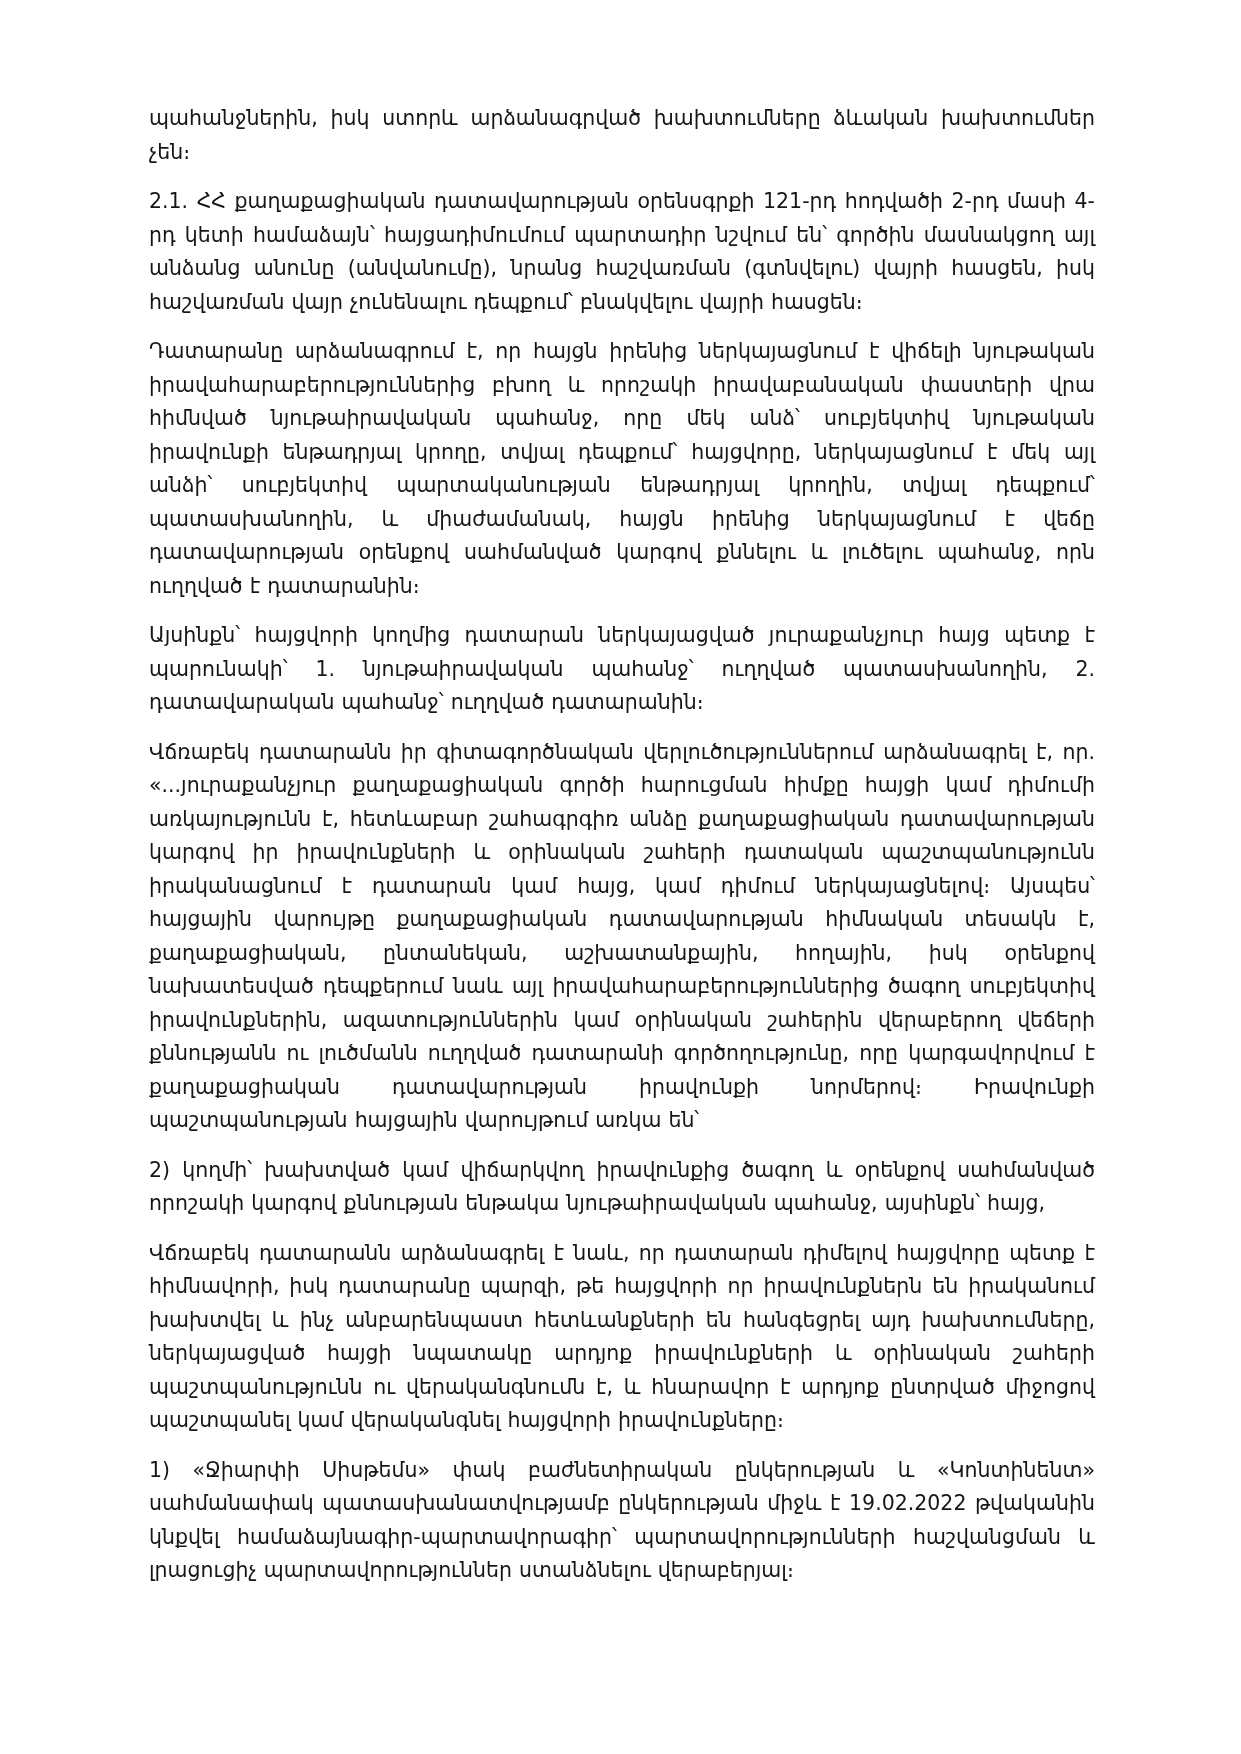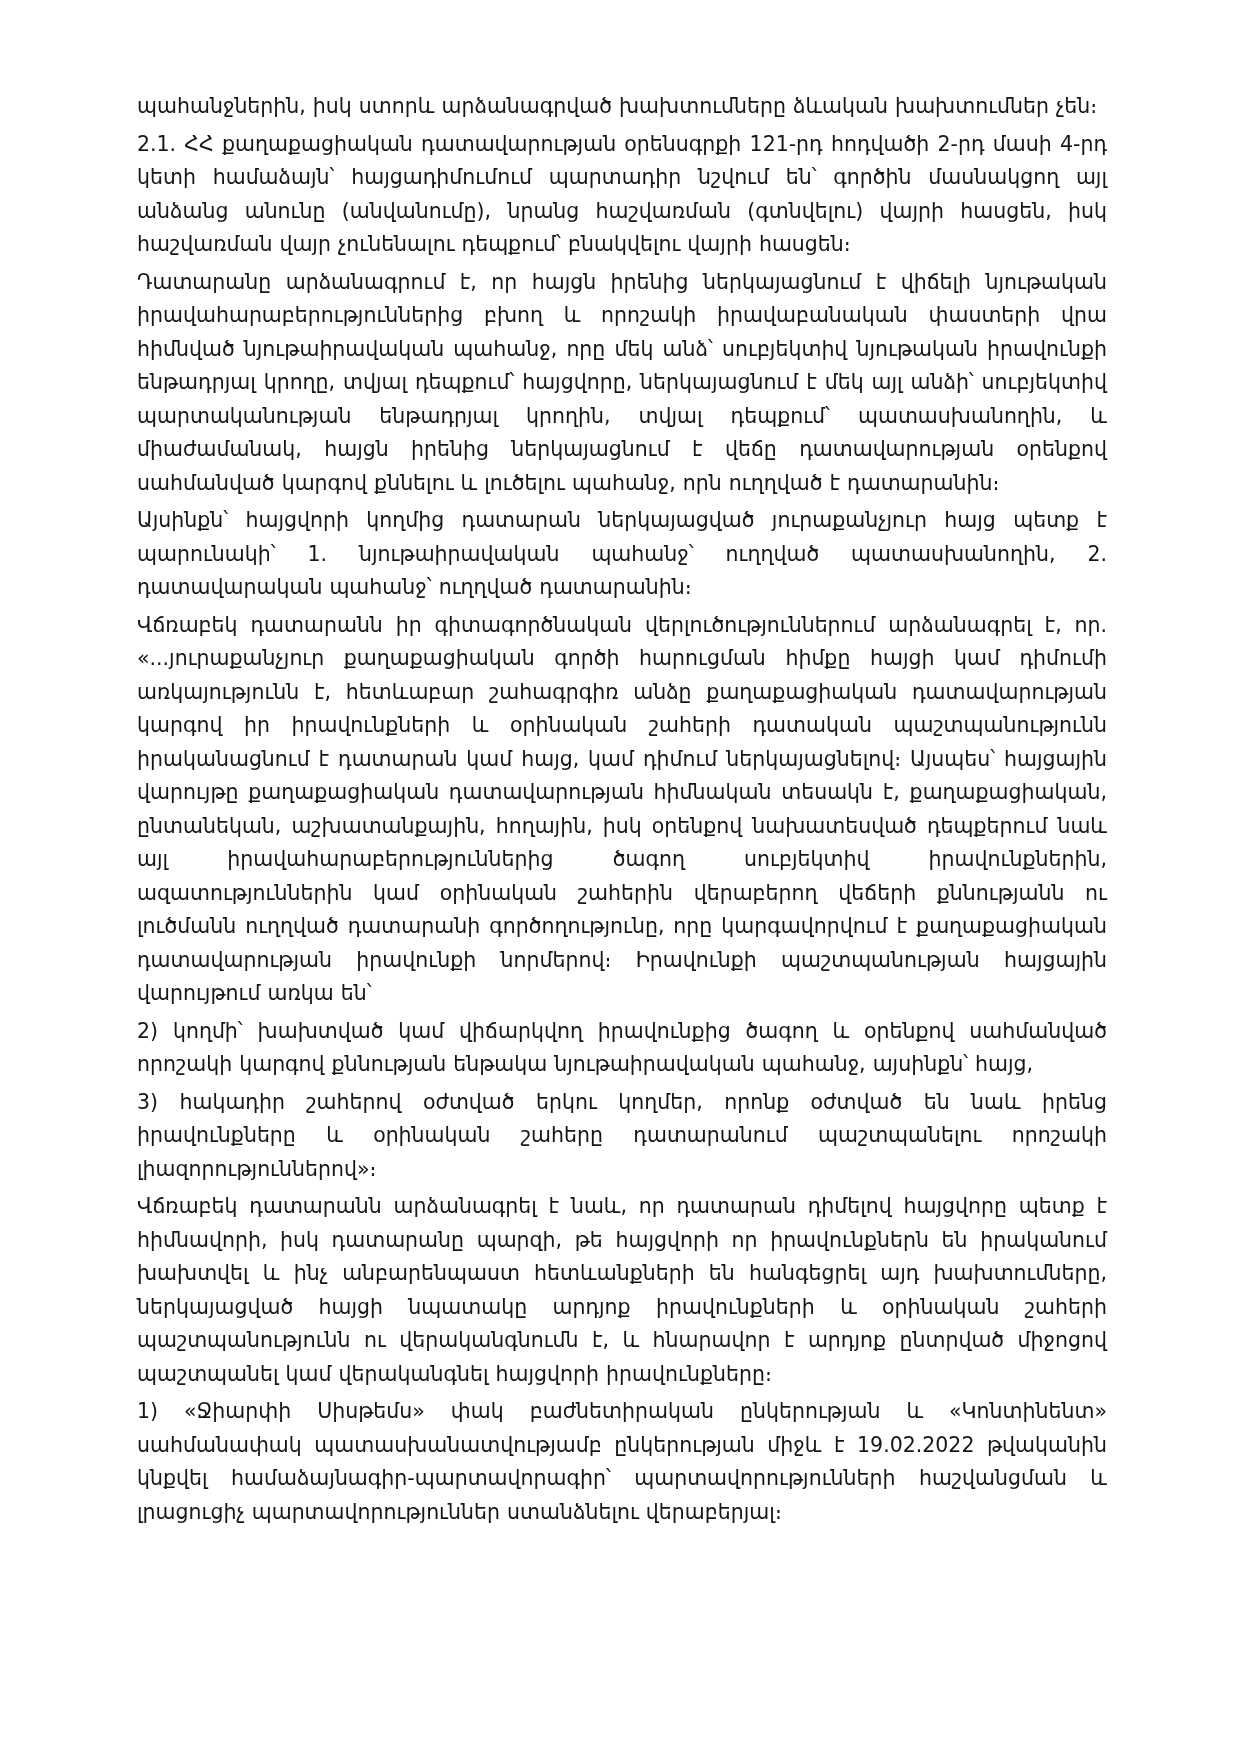--- a/index.html
+++ b/index.html
@@ -17,38 +17,37 @@
     box-sizing: border-box;
     width: 1241px;
     height: 1754px;
     background: #ffffff;
     padding: 86px 130px 0 133px;
   }
   .doc-body {
     width: 978px;
   }
   .doc-body p.para {
-    margin: 4px;
+    margin: 16px;
     padding: 0;
     font-family: "DejaVu Sans", sans-serif;
     font-size: 20.5px;
     line-height: 33.5px;
     color: #161616;
     text-align: justify;
     word-spacing: 0.5px;
   }
 </style>
 </head>
 <body>
 
 <div class="page">
   <div class="doc-body" id="doc-body">
       <p class="para">պահանջներին, իսկ ստորև արձանագրված խախտումները ձևական խախտումներ չեն։</p>
       <p class="para">2.1. ՀՀ քաղաքացիական դատավարության օրենսգրքի 121-րդ հոդվածի 2-րդ մասի 4-րդ կետի համաձայն՝  հայցադիմումում պարտադիր նշվում են՝ գործին մասնակցող այլ անձանց անունը (անվանումը), նրանց հաշվառման (գտնվելու) վայրի հասցեն, իսկ հաշվառման վայր չունենալու դեպքում՝ բնակվելու վայրի հասցեն։</p>
       <p class="para">Դատարանը արձանագրում է, որ հայցն իրենից ներկայացնում է վիճելի նյութական իրավահարաբերություններից բխող և որոշակի իրավաբանական փաստերի վրա հիմնված նյութաիրավական պահանջ, որը մեկ անձ՝ սուբյեկտիվ նյութական իրավունքի ենթադրյալ կրողը, տվյալ դեպքում՝ հայցվորը, ներկայացնում է մեկ այլ անձի՝ սուբյեկտիվ պարտականության ենթադրյալ կրողին, տվյալ դեպքում՝ պատասխանողին, և միաժամանակ, հայցն իրենից ներկայացնում է վեճը դատավարության օրենքով սահմանված կարգով քննելու և լուծելու պահանջ, որն ուղղված է դատարանին։</p>
       <p class="para">Այսինքն՝ հայցվորի կողմից դատարան ներկայացված յուրաքանչյուր հայց պետք է պարունակի՝ 1. նյութաիրավական պահանջ՝ ուղղված պատասխանողին, 2. դատավարական պահանջ՝ ուղղված դատարանին։</p>
       <p class="para">Վճռաբեկ դատարանն իր գիտագործնական վերլուծություններում արձանագրել է, որ.  «...յուրաքանչյուր քաղաքացիական գործի հարուցման հիմքը հայցի կամ դիմումի առկայությունն է, հետևաբար շահագրգիռ անձը քաղաքացիական դատավարության կարգով իր իրավունքների և օրինական շահերի դատական պաշտպանությունն իրականացնում է դատարան կամ հայց, կամ դիմում ներկայացնելով։ Այսպես՝ հայցային վարույթը քաղաքացիական դատավարության հիմնական տեսակն է, քաղաքացիական, ընտանեկան, աշխատանքային, հողային, իսկ օրենքով նախատեսված դեպքերում նաև այլ իրավահարաբերություններից ծագող սուբյեկտիվ իրավունքներին, ազատություններին կամ օրինական շահերին վերաբերող վեճերի քննությանն ու լուծմանն ուղղված դատարանի գործողությունը, որը կարգավորվում է քաղաքացիական դատավարության իրավունքի նորմերով։ Իրավունքի պաշտպանության հայցային վարույթում առկա են՝</p>
       <p class="para">2) կողմի՝ խախտված կամ վիճարկվող իրավունքից ծագող և օրենքով սահմանված որոշակի կարգով քննության ենթակա նյութաիրավական պահանջ, այսինքն՝ հայց,</p>
-      <p class="para">3) հակադիր շահերով օժտված երկու կողմեր, որոնք օժտված են նաև իրենց իրավունքները և օրինական շահերը դատարանում պաշտպանելու որոշակի լիազորություններով»։</p>
       <p class="para">Վճռաբեկ դատարանն արձանագրել է նաև, որ դատարան դիմելով հայցվորը պետք է հիմնավորի, իսկ դատարանը պարզի, թե հայցվորի որ իրավունքներն են իրականում խախտվել և ինչ անբարենպաստ հետևանքների են հանգեցրել այդ խախտումները, ներկայացված հայցի նպատակը արդյոք իրավունքների և օրինական շահերի պաշտպանությունն ու վերականգնումն է, և հնարավոր է արդյոք ընտրված միջոցով պաշտպանել կամ վերականգնել հայցվորի իրավունքները։</p>
       <p class="para">1) «Ջիարփի Սիսթեմս» փակ բաժնետիրական ընկերության և «Կոնտինենտ» սահմանափակ պատասխանատվությամբ ընկերության միջև է 19.02.2022 թվականին կնքվել համաձայնագիր-պարտավորագիր՝ պարտավորությունների հաշվանցման և լրացուցիչ պարտավորություններ ստանձնելու վերաբերյալ։</p>
     </div>
 </div>
 
 </body></html>

